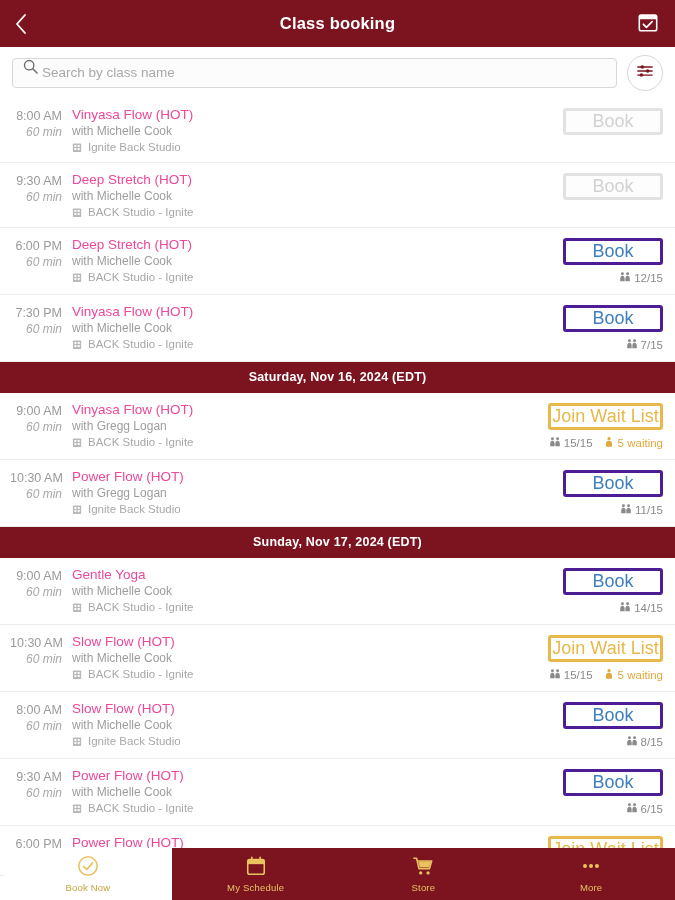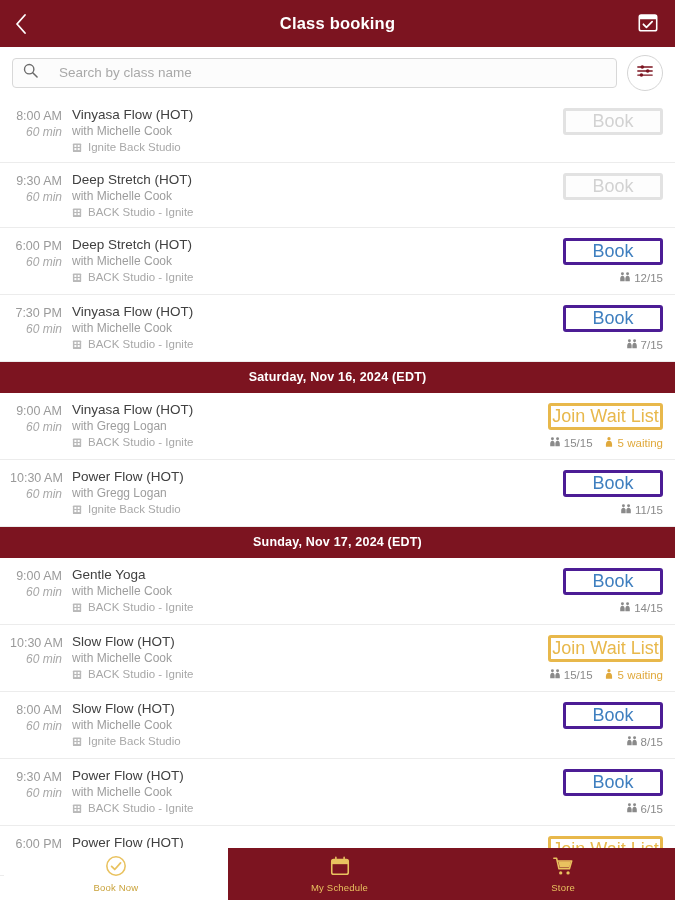--- a/index.html
+++ b/index.html
@@ -66,23 +66,22 @@
     gap: 10px;
     flex: 0 0 auto;
   }
   .searchbox {
     flex: 1 1 auto;
     height: 30px;
     background: #fcfcfc;
     border: 1px solid #d8d8d8;
     border-radius: 4px;
     display: flex;
-    align-items: center;
     padding: 0 10px;
-    gap: 21px;
+    gap: 4px;
   }
   .searchbox input {
     border: none;
     outline: none;
     background: transparent;
     font-family: "Liberation Sans", sans-serif;
     font-size: 13.5px;
     color: #444;
     width: 100%;
   }
@@ -138,21 +137,21 @@
     color: #a8a8a8;
     font-style: italic;
     margin-top: 2px;
   }
   .col-info {
     flex: 1 1 auto;
     min-width: 0;
   }
   .col-info .name {
     font-size: 13.5px;
-    color: #404040;
+    color: #ec4899;
     margin-bottom: 2px;
   }
   .col-info .instr {
     font-size: 12px;
     color: #9d9d9d;
     margin-bottom: 3px;
   }
   .col-info .loc {
     font-size: 11.5px;
     color: #a8a8a8;
@@ -652,14 +651,22 @@
       </div>
       <div class="tab">
         <span><svg width="22" height="22" viewBox="0 0 24 24">
             <path d="M2 3.5 H5 L7.6 15 H19 L21.5 6.5 H6.2" fill="none" stroke="currentColor" stroke-width="1.7" stroke-linecap="round" stroke-linejoin="round"></path>
             <path d="M7 7 H20.6 L18.8 13.6 H8.4 Z" fill="currentColor"></path>
             <circle cx="9.5" cy="19.5" r="1.8" fill="currentColor"></circle>
             <circle cx="17.5" cy="19.5" r="1.8" fill="currentColor"></circle>
           </svg></span>
         <span class="tlabel">Store</span>
       </div>
+      <div class="tab">
+        <span><svg width="22" height="22" viewBox="0 0 24 24">
+            <circle cx="5.5" cy="12" r="2.2" fill="currentColor"></circle>
+            <circle cx="12" cy="12" r="2.2" fill="currentColor"></circle>
+            <circle cx="18.5" cy="12" r="2.2" fill="currentColor"></circle>
+          </svg></span>
+        <span class="tlabel">More</span>
+      </div>
     </div>
 </div>
 
 </body></html>

